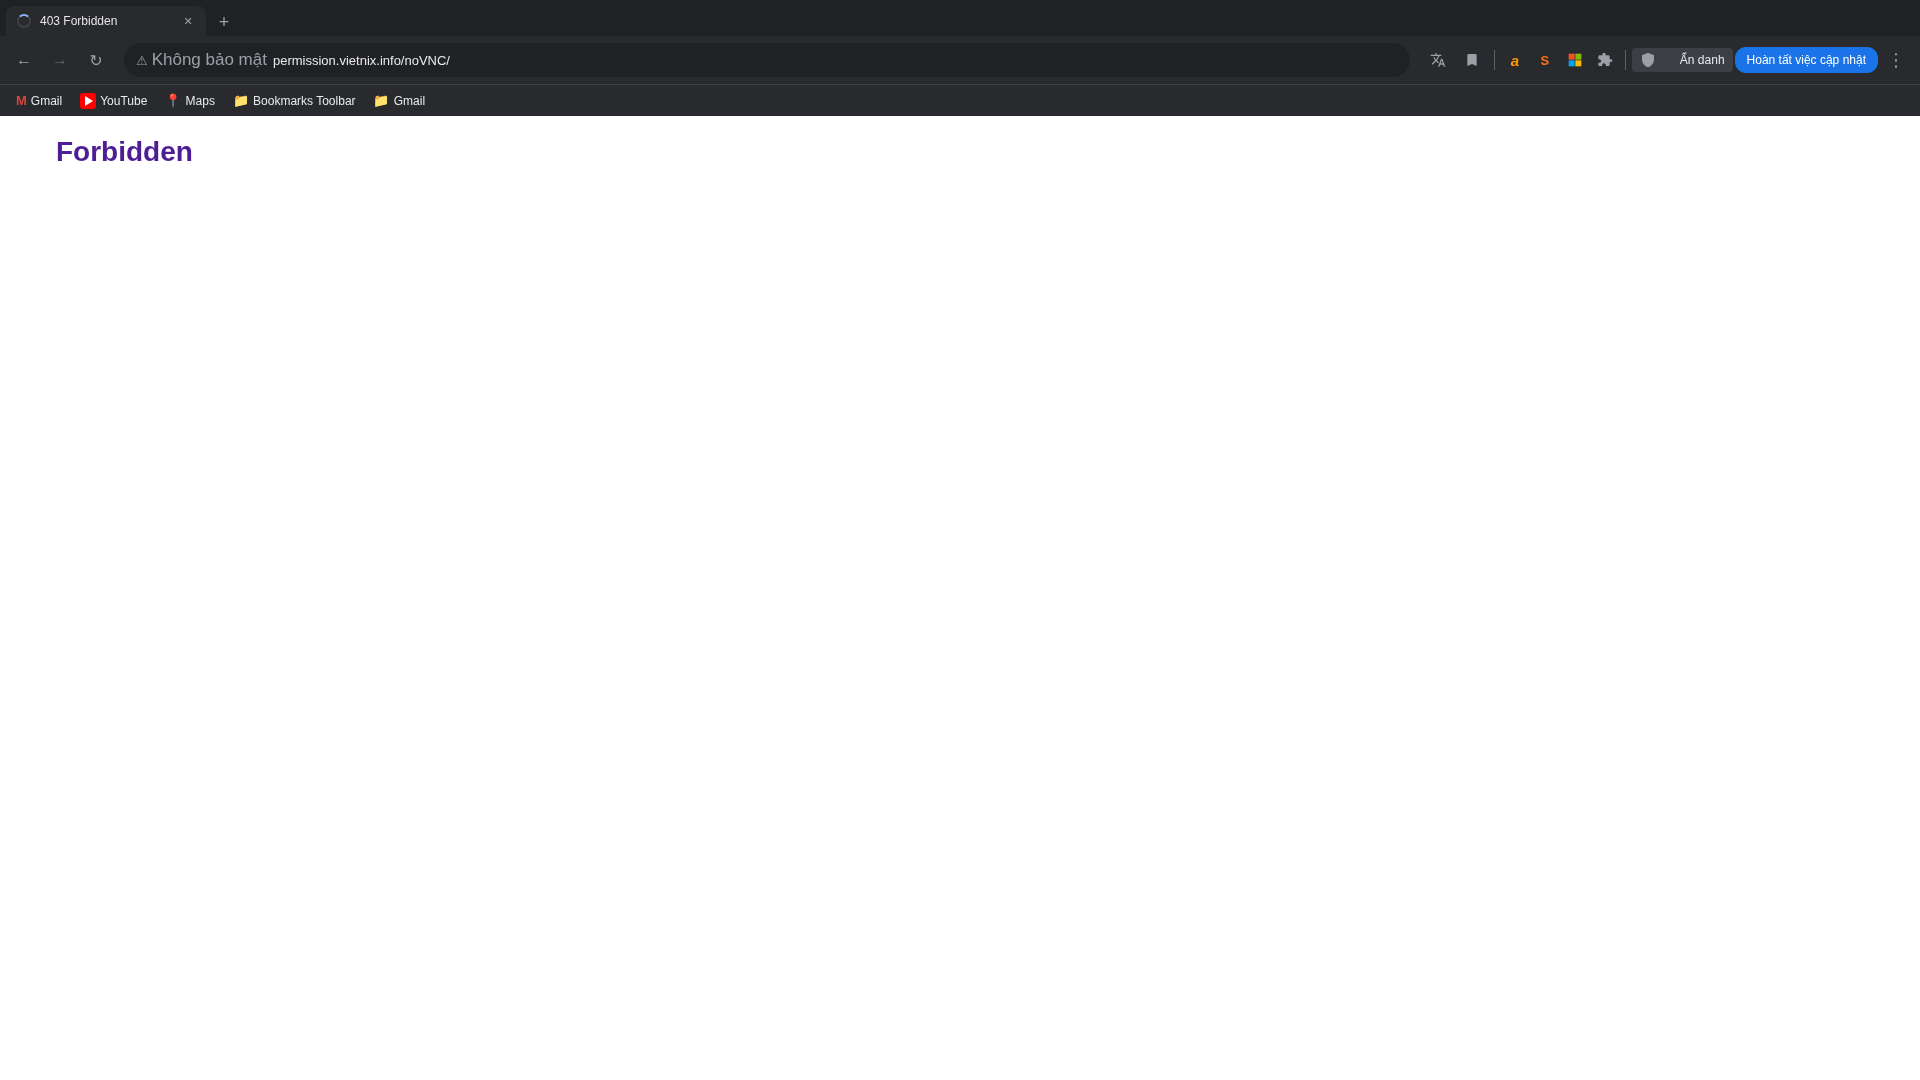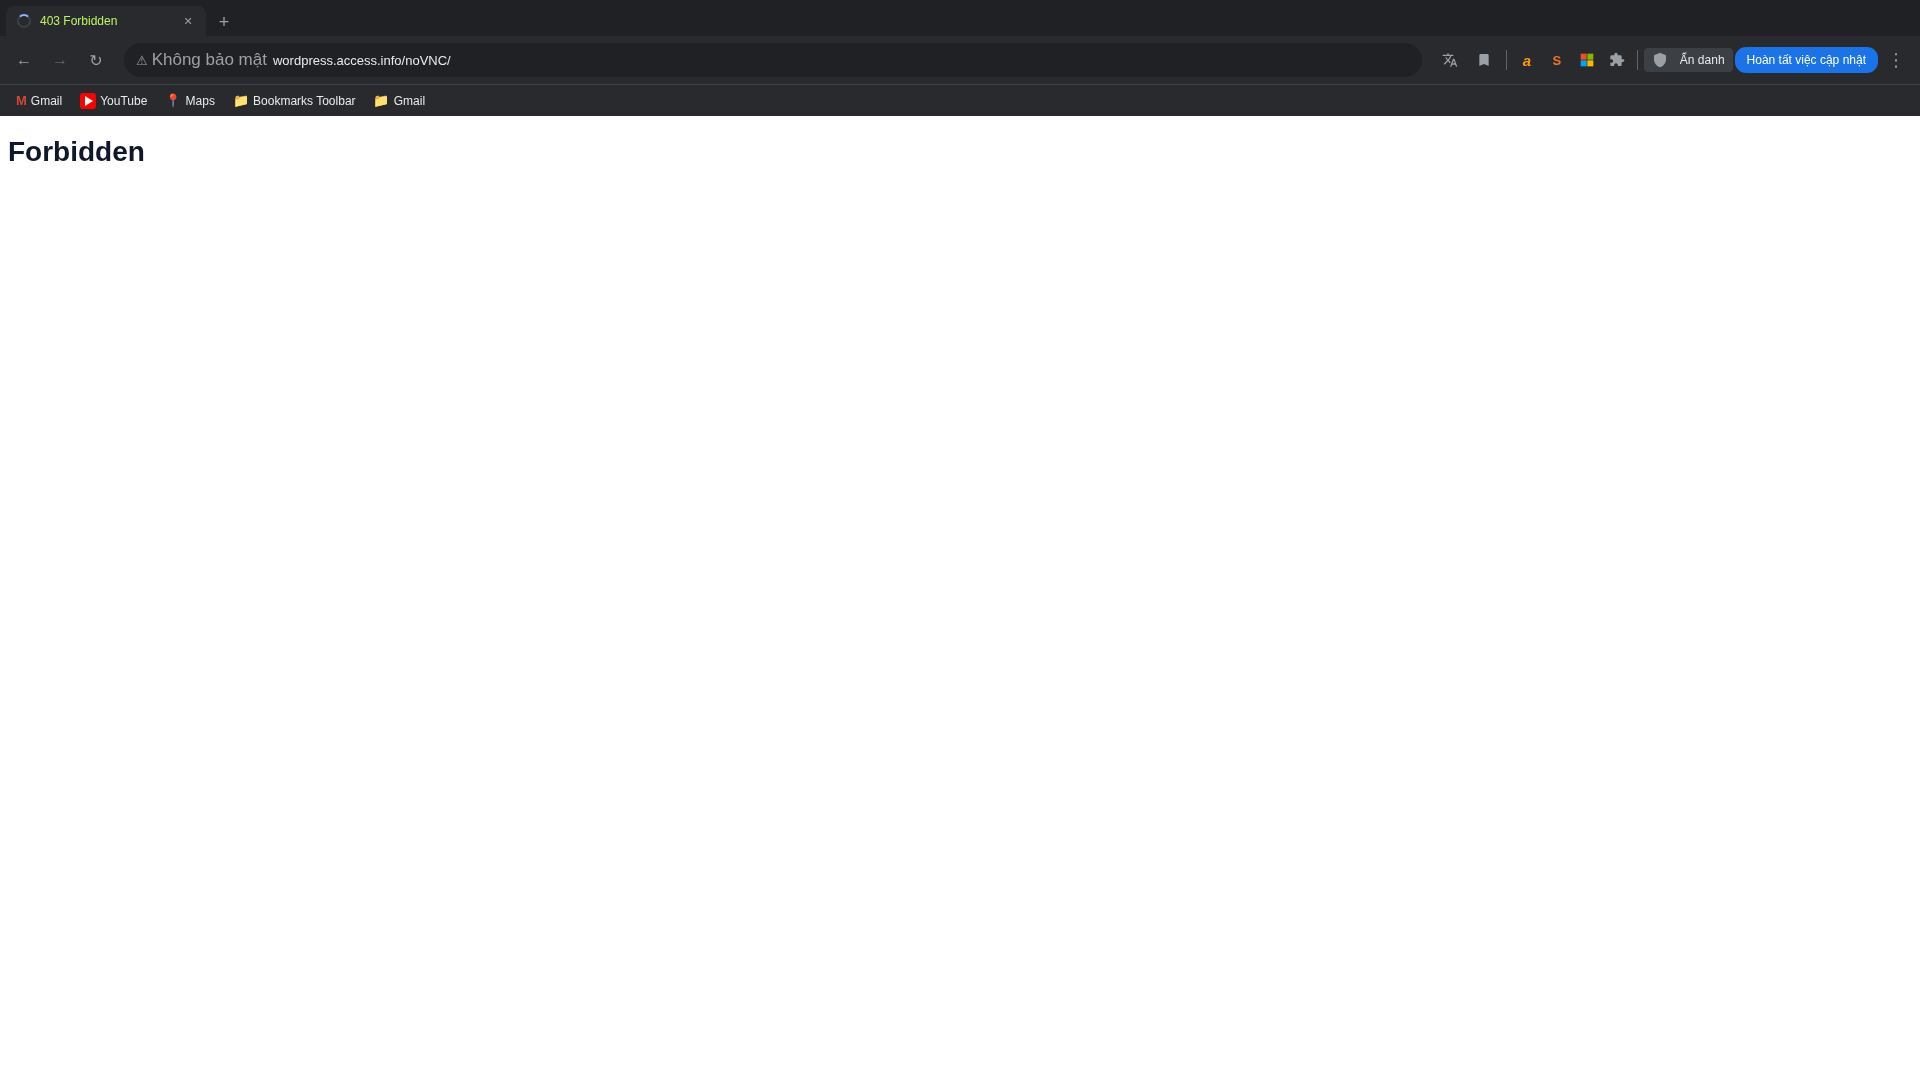--- a/index.html
+++ b/index.html
@@ -39,21 +39,21 @@
       width: 16px;
       height: 16px;
       margin-right: 8px;
       flex-shrink: 0;
       display: flex;
       align-items: center;
       justify-content: center;
     }
     .tab-title {
       font-size: 12px;
-      color: #bef264;
+      color: #e5e5e5;
       flex: 1;
       overflow: hidden;
       white-space: nowrap;
       text-overflow: ellipsis;
     }
     .tab-close {
       width: 16px;
       height: 16px;
       border-radius: 50%;
       display: flex;
@@ -151,21 +151,21 @@
       justify-content: center;
       cursor: pointer;
       font-size: 13px;
       font-weight: bold;
     }
 
     
     .incognito-btn {
       display: flex;
       align-items: center;
-      gap: 12px;
+      gap: 24px;
       background: #3c3f44;
       border-radius: 4px;
       padding: 4px 8px;
       cursor: pointer;
       color: #e8eaed;
       font-size: 12px;
     }
 
     .update-btn {
       background: #1a73e8;
@@ -219,21 +219,22 @@
     
     .page-content {
       background: #fff;
       padding: 20px 8px;
       min-height: calc(1080px - 116px);
     }
     .page-title {
       font-size: 28px;
       font-weight: bold;
       margin-bottom: 12px;
-      color: #0f172a;
+      color: #4c1d95;
+      margin-left: 48px;
     }
     .page-description {
       font-size: 14px;
       color: #000;
     }
 
     
     .loading-spinner {
       width: 14px;
       height: 14px;
@@ -310,21 +311,21 @@
   <div class="nav-bar">
     <div class="nav-btn" title="Back">←</div>
     <div class="nav-btn disabled" title="Forward">→</div>
     <div class="nav-btn" title="Reload">↻</div>
 
     <div class="address-bar">
       <div class="security-icon">
         <span class="lock-icon">⚠</span>
         <span class="security-text">Không bảo mật</span>
       </div>
-      <span class="url-text">wordpress.access.info/noVNC/</span>
+      <span class="url-text">permission.vietnix.info/noVNC/</span>
     </div>
 
     <div class="nav-right">
 
       <div class="nav-btn" title="Translate">
         <svg width="16" height="16" viewBox="0 0 24 24" fill="#9aa0a6">
           <path d="M12.87 15.07l-2.54-2.51.03-.03c1.74-1.94 2.98-4.17 3.71-6.53H17V4h-7V2H8v2H1v1.99h11.17C11.5 7.92 10.44 9.75 9 11.35 8.07 10.32 7.3 9.19 6.69 8h-2c.73 1.63 1.73 3.17 2.98 4.56l-5.09 5.02L4 19l5-5 3.11 3.11.76-2.04zM18.5 10h-2L12 22h2l1.12-3h4.75L21 22h2l-4.5-12zm-2.62 7l1.62-4.33L19.12 17h-3.24z"></path>
         </svg>
       </div>
 

